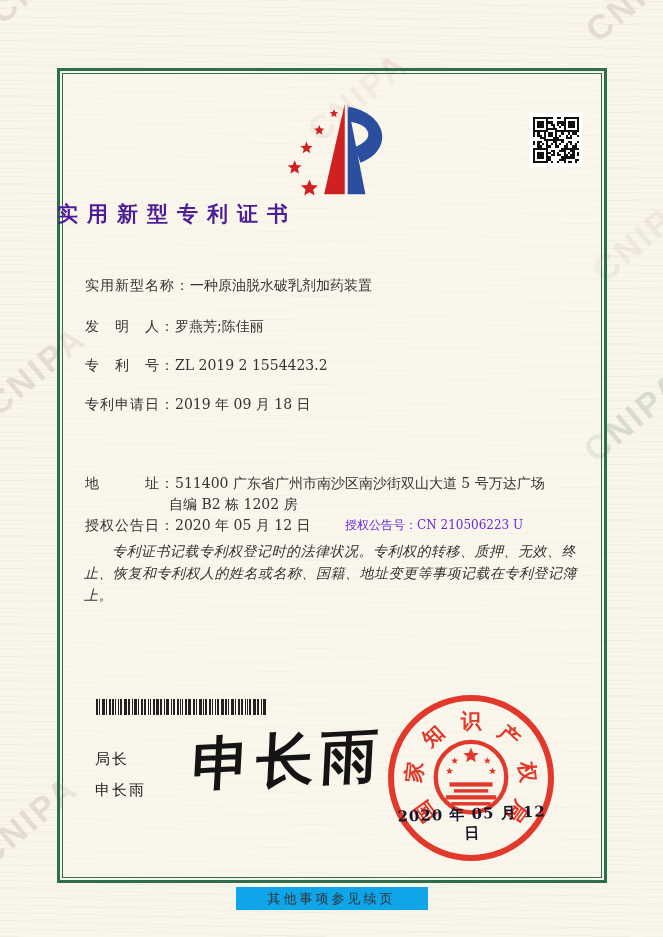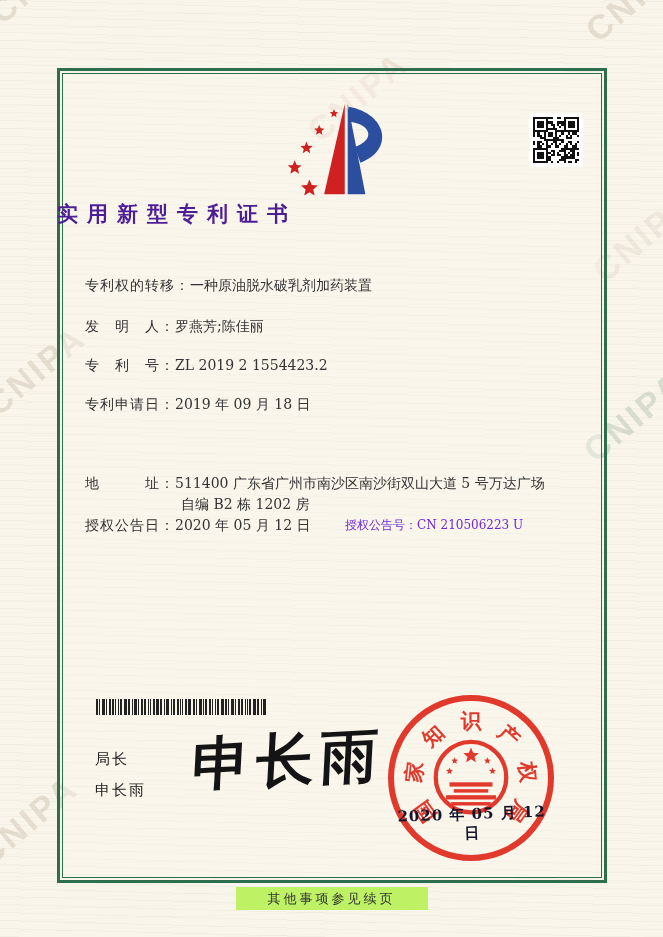--- a/index.html
+++ b/index.html
@@ -56,21 +56,21 @@
     transform:rotate(-3deg) skewX(-6deg);font-weight:bold;
   }
   .seal{position:absolute;left:385px;top:692px;width:172px;height:172px;opacity:0.92;}
   .seal-date{
     position:absolute;left:390px;top:805px;width:164px;text-align:center;
     font-size:15px;font-weight:bold;color:#14142a;letter-spacing:1px;
     transform:rotate(-2deg);
   }
   .page-info{position:absolute;left:57px;top:854px;width:544px;text-align:center;font-size:13px;color:#333;letter-spacing:2px;}
   .continuation{position:absolute;left:0;top:890px;width:663px;text-align:center;font-size:13px;color:#333;}
-  .continuation span{background:#bef264;padding:4px 32px;letter-spacing:3px;}
+  .continuation span{background:#0ea5e9;padding:4px 32px;letter-spacing:3px;}
 </style>
 </head>
 <body>
 
 <div class="page">
 
   <div class="watermark" style="left:-18px;top:2px;">CNIPA</div>
   <div class="watermark" style="left:578px;top:20px;">CNIPA</div>
   <div class="watermark wm-pink" style="left:300px;top:120px;">CNIPA</div>
   <div class="watermark wm-faint" style="left:585px;top:260px;">CNIPA</div>
@@ -249,43 +249,44 @@
         <rect x="32.66666666666667" y="45.80952380952381" width="2.1904761904761907" height="2.1904761904761907"></rect>
         <rect x="37.04761904761905" y="45.80952380952381" width="2.1904761904761907" height="2.1904761904761907"></rect>
         <rect x="39.23809523809524" y="45.80952380952381" width="2.1904761904761907" height="2.1904761904761907"></rect>
         <rect x="43.61904761904762" y="45.80952380952381" width="2.1904761904761907" height="2.1904761904761907"></rect>
       </g>
   </svg>
 
   <div class="title">实用新型专利证书</div>
 
   <div class="row" style="top:277px;">
-    <span class="lbl">专利权的转移：</span><span>一种原油脱水破乳剂加药装置</span>
+    <span class="lbl">实用新型名称：</span><span>一种原油脱水破乳剂加药装置</span>
   </div>
   <div class="row" style="top:318px;">
     <span class="lbl">发　明　人：</span><span>罗燕芳;陈佳丽</span>
   </div>
   <div class="row" style="top:357px;">
     <span class="lbl">专　利　号：</span><span>ZL 2019 2 1554423.2</span>
   </div>
   <div class="row" style="top:396px;text-align:right;">
     <span class="lbl">专利申请日：</span><span>2019 年 09 月 18 日</span>
   </div>
   <div class="row" style="top:475px;">
     <span class="lbl">地　　　址：</span><span>511400 广东省广州市南沙区南沙街双山大道 5 号万达广场</span>
   </div>
-  <div class="addr2" style="top:496px;margin-left:12px;">自编 B2 栋 1202 房</div>
+  <div class="addr2" style="top:496px;">自编 B2 栋 1202 房</div>
   <div class="row" style="top:517px;">
     <span class="lbl">授权公告日：</span><span>2020 年 05 月 12 日</span>
   </div>
   <div class="grant-no" style="top:517px;">
     <span>授权公告号：</span><span>CN 210506223 U</span>
   </div>
 
   <div class="body-text">
+    <p>专利证书记载专利权登记时的法律状况。专利权的转移、质押、无效、终止、恢复和专利权人的姓名或名称、国籍、地址变更等事项记载在专利登记簿上。</p>
   </div>
 
   <svg class="barcode" viewBox="0 0 172 16" preserveAspectRatio="none" shape-rendering="crispEdges">
     <g id="barcode-bars" fill="#222222">
         <rect x="0" y="0" width="2" height="16"></rect>
         <rect x="3" y="0" width="1" height="16"></rect>
         <rect x="6" y="0" width="3" height="16"></rect>
         <rect x="10" y="0" width="1" height="16"></rect>
         <rect x="13" y="0" width="2" height="16"></rect>
         <rect x="16" y="0" width="2" height="16"></rect>

